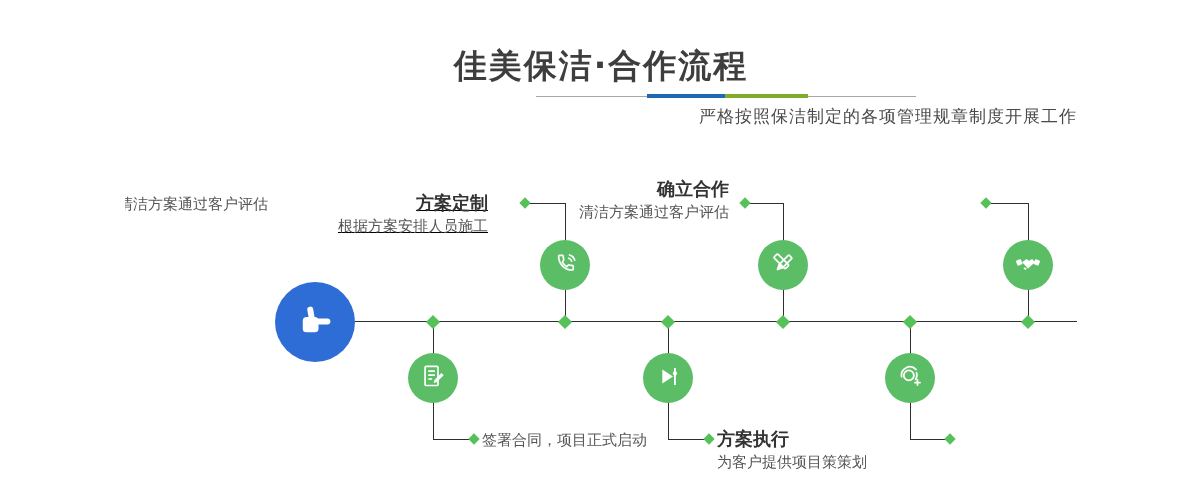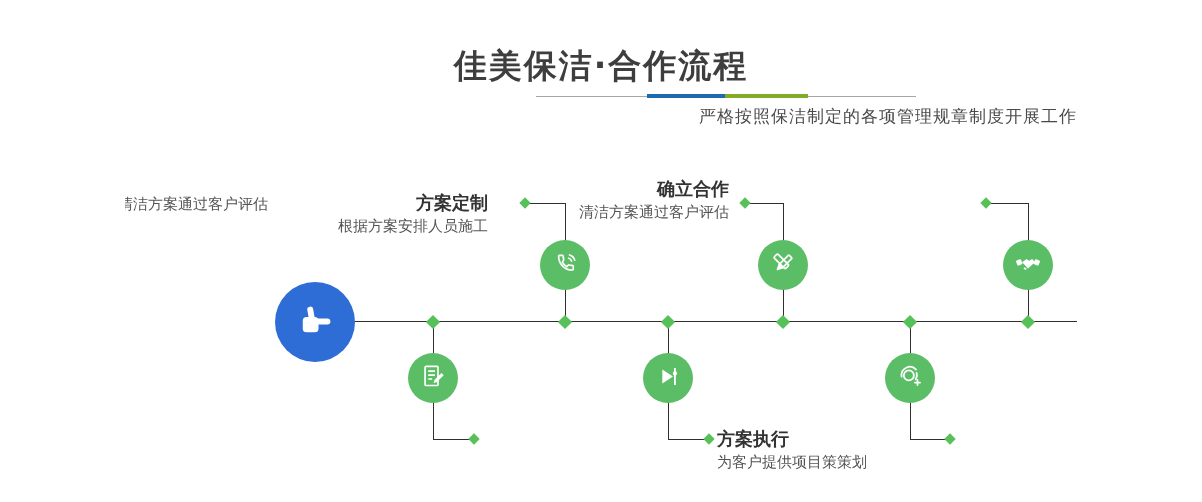--- a/index.html
+++ b/index.html
@@ -179,29 +179,30 @@
           <path d="M17.6 9.3c.6 1.9.3 4-.8 5.6"></path>
         </g>
         <path d="M16.2 17.6h4.4M18.4 15.4v4.4" stroke="#fff" stroke-width="1.5" stroke-linecap="round"></path>
       </svg>
     </span>
   </div>
 
   <div class="step-label top" style="right:809px;top:192px;">
     <div class="step-desc">清洁方案通过客户评估</div>
   </div>
-  <div class="step-label top" style="right:589px;top:192px;">
+  <div class="step-label top" style="right:589px;top:192px;text-decoration:underline;">
     <div class="step-title">方案定制</div>
     <div class="step-desc">根据方案安排人员施工</div>
   </div>
   <div class="step-label top" style="right:348px;top:178px;margin-left:8px;">
     <div class="step-title">确立合作</div>
     <div class="step-desc">清洁方案通过客户评估</div>
   </div>
 
   <div class="step-label bottom" style="left:357px;top:428px;">
+    <div class="step-desc">签署合同，项目正式启动</div>
   </div>
   <div class="step-label bottom" style="left:592px;top:428px;">
     <div class="step-title">方案执行</div>
     <div class="step-desc">为客户提供项目策策划</div>
   </div>
 
 </div>
 
 </body></html>

